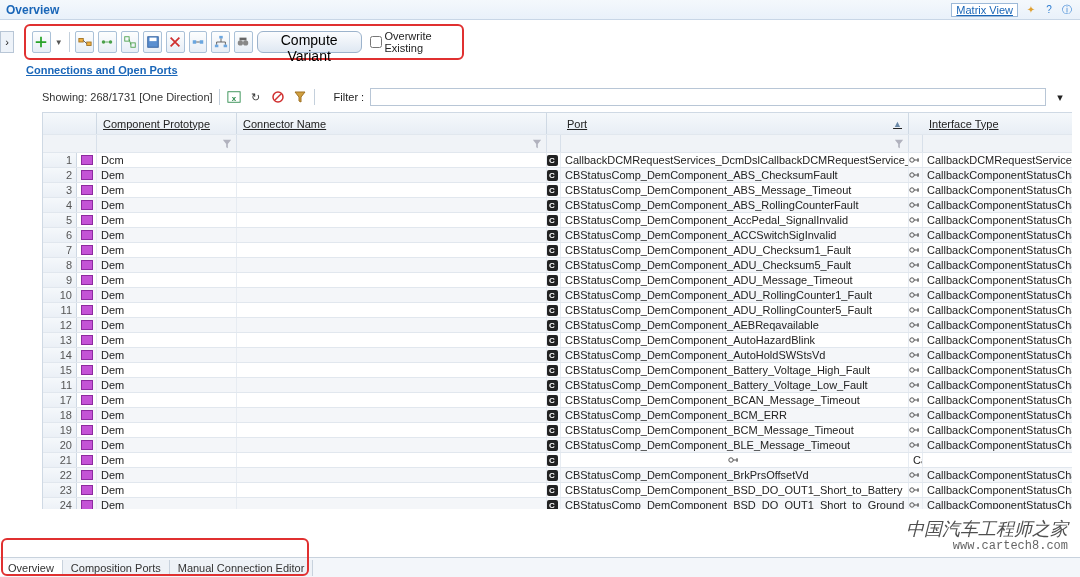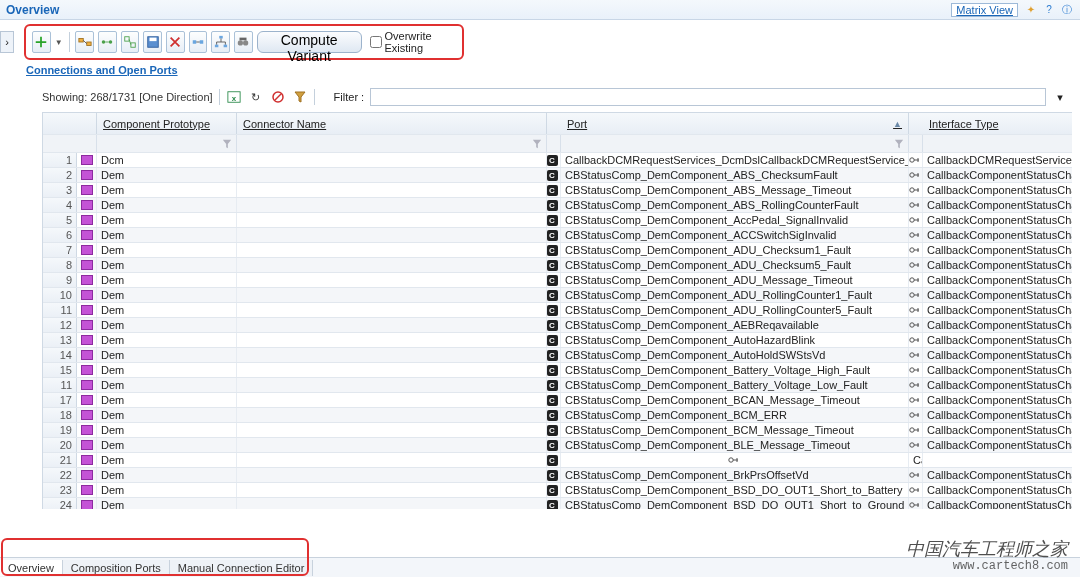--- a/index.html
+++ b/index.html
@@ -86,21 +86,21 @@
   }
   .btab { padding:2px 8px; border-right:1px solid #c8d2dd; cursor:pointer; color:#333; background:#fff; }
   .btab.inactive { background:#eef2f7; }
   .red-outline {
     position:absolute; left:1px; bottom:1px;
     width:308px; height:38px;
     border:2px solid #e03030; border-radius:6px;
     pointer-events:none;
   }
   .watermark {
-    position:absolute; right:12px; bottom:4px;
+    position:absolute; right:12px; bottom:24px;
     font-family: "KaiTi","STKaiti",serif;
     font-size:18px; color:rgba(40,40,40,.82); font-style:italic;
     pointer-events:none; line-height:1.1; text-align:right;
   }
   .watermark .sub { font-size:12px; font-family:Liberation Mono, monospace; font-style:normal; color:rgba(60,60,60,.8); }
 </style>
 </head>
 <body>
 
 <div class="top-header">

